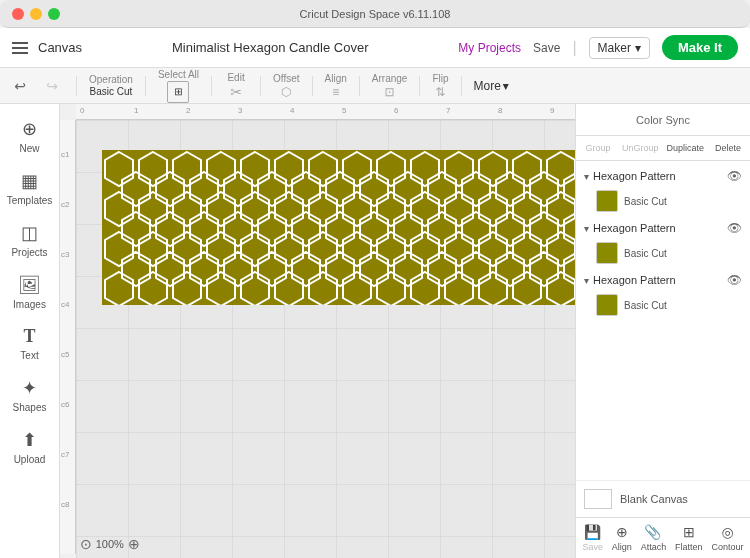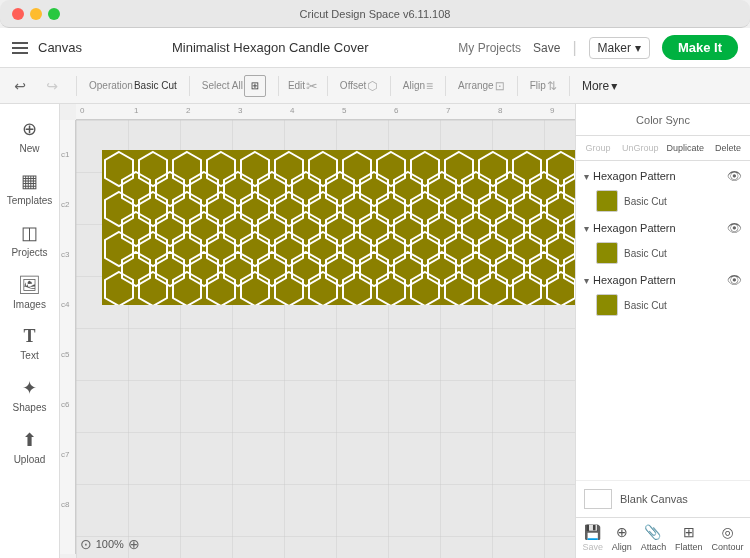--- a/index.html
+++ b/index.html
@@ -23,21 +23,21 @@
       width: 100%; height: 40px; background: #fff;
       display: flex; align-items: center; justify-content: space-between;
       padding: 0 12px; border-bottom: 1px solid #ddd;
     }
     .header-left { display: flex; align-items: center; gap: 10px; }
     .hamburger { display: flex; flex-direction: column; gap: 3px; cursor: pointer; }
     .hamburger span { width: 16px; height: 2px; background: #555; }
     .canvas-label { font-size: 13px; color: #333; font-weight: 500; }
     .header-center { font-size: 13px; color: #333; font-weight: 500; }
     .header-right { display: flex; align-items: center; gap: 12px; }
-    .header-link { font-size: 12px; color: #737373; cursor: pointer; }
+    .header-link { font-size: 12px; color: #a21caf; cursor: pointer; }
     .save-btn { font-size: 12px; color: #555; cursor: pointer; }
     .maker-btn {
       display: flex; align-items: center; gap: 4px;
       font-size: 12px; color: #333; cursor: pointer;
       border: 1px solid #ccc; border-radius: 4px; padding: 3px 8px;
     }
     .make-it-btn {
       background: #00b140; color: #fff; border: none;
       border-radius: 16px; padding: 5px 16px;
       font-size: 13px; font-weight: 600; cursor: pointer;
@@ -45,21 +45,21 @@
 
     
     .toolbar {
       width: 100%; height: 36px; background: #f5f5f5;
       display: flex; align-items: center; gap: 8px;
       padding: 0 8px; border-bottom: 1px solid #ddd;
     }
     .toolbar-icon { width: 24px; height: 24px; display: flex; align-items: center; justify-content: center; cursor: pointer; color: #666; font-size: 14px; }
     .toolbar-sep { width: 1px; height: 20px; background: #ddd; margin: 0 4px; }
     .toolbar-label { font-size: 10px; color: #888; }
-    .toolbar-item { display: flex; flex-direction: row; align-items: center; gap: 1px; }
+    .toolbar-item { display: flex; flex-direction: column; align-items: center; gap: 1px; }
     .toolbar-text { font-size: 10px; color: #333; }
     .select-all-box {
       width: 22px; height: 22px; border: 1px solid #aaa;
       border-radius: 2px; display: flex; align-items: center; justify-content: center;
       font-size: 10px; color: #333; cursor: pointer;
     }
     .more-btn { font-size: 12px; color: #333; cursor: pointer; display: flex; align-items: center; gap: 2px; }
 
     
     .main-content {

